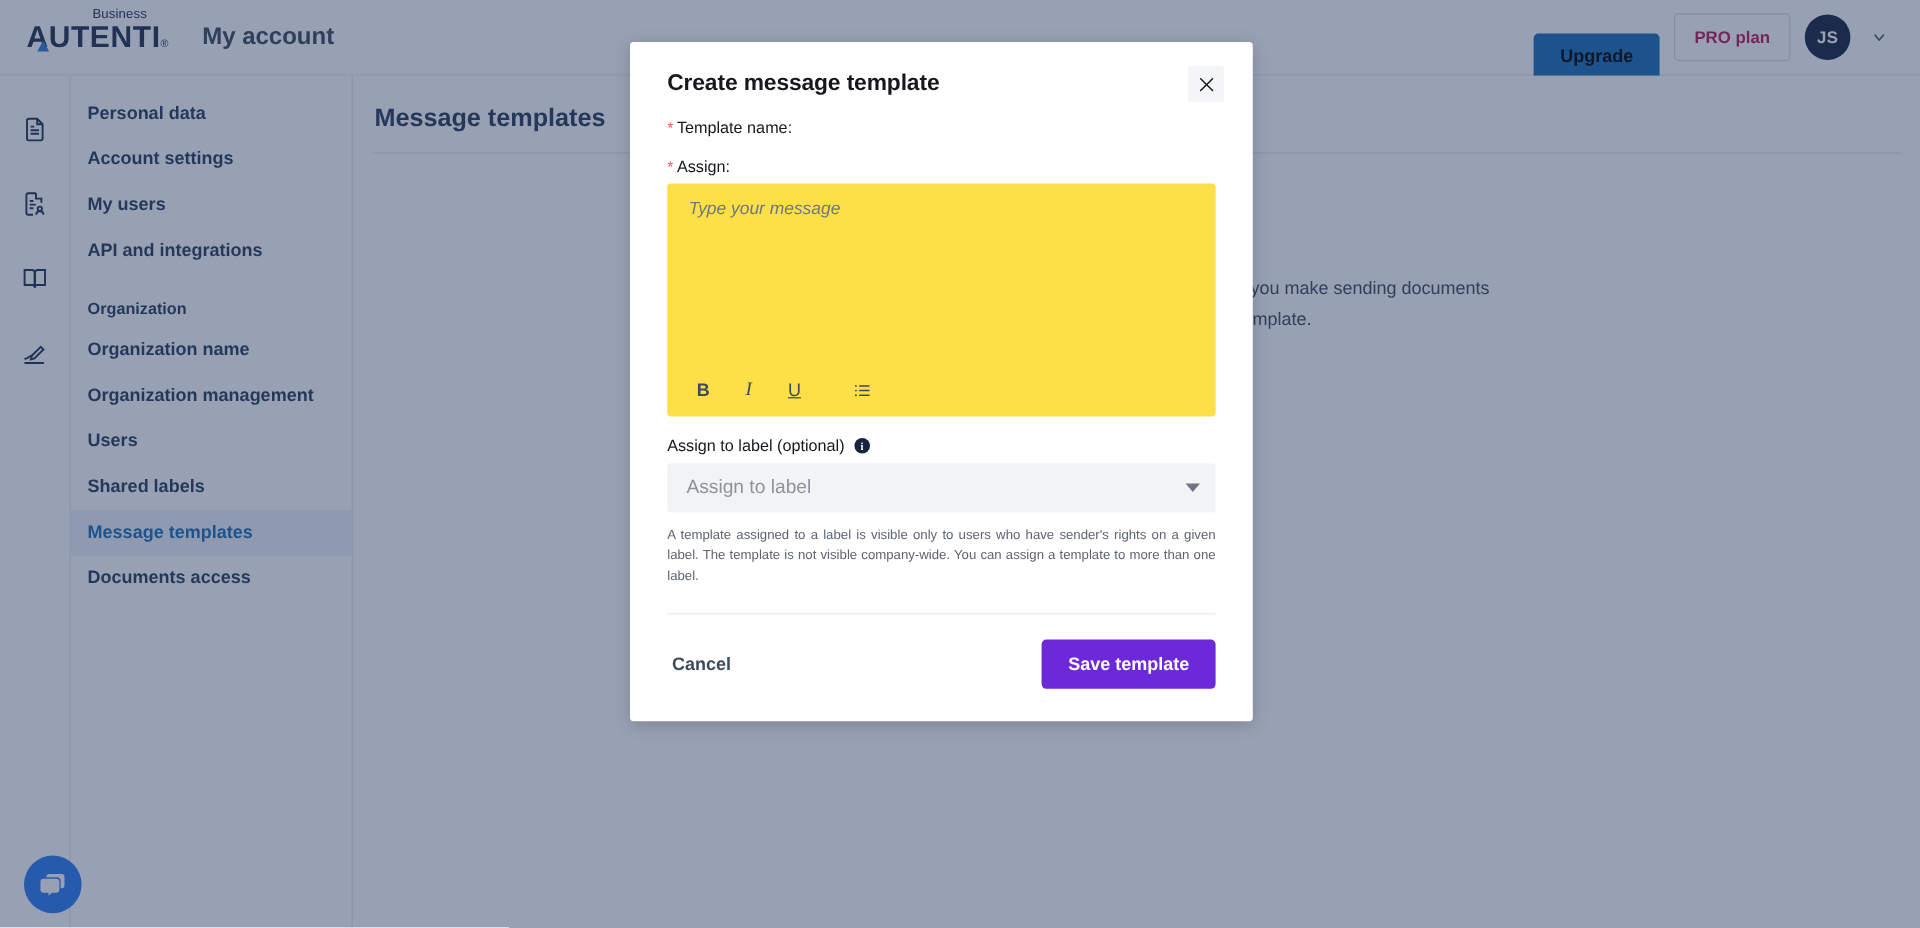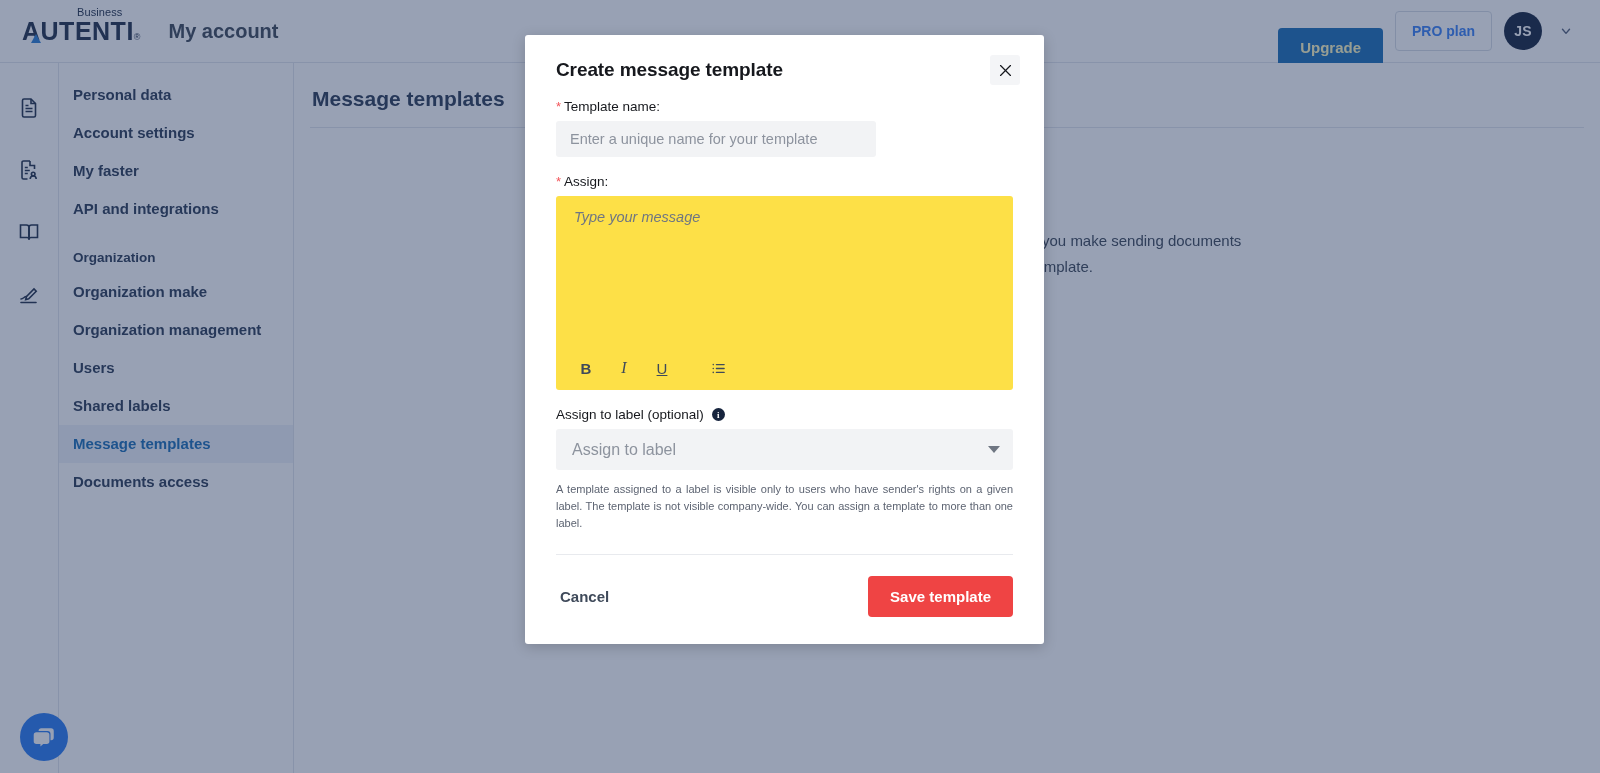--- a/index.html
+++ b/index.html
@@ -80,34 +80,34 @@
     color: #3f4a5a;
   }
   .top-right {
     margin-left: auto;
     display: flex;
     align-items: center;
     gap: 12px;
   }
   .btn-upgrade {
     background: #1d6fb8;
-    color: #fef9c3;
+    color: #000000;
     border: none;
     border-radius: 4px;
     font-size: 15px;
     font-weight: 700;
     padding: 11px 22px;
     cursor: pointer;
     font-family: inherit;
     margin-top: 32px;
   }
   .plan-badge {
     border: 1px solid #d7dde5;
     border-radius: 4px;
-    color: #3b82f6;
+    color: #be185d;
     font-size: 14px;
     font-weight: 700;
     padding: 11px 16px;
     background: #ffffff;
     cursor: pointer;
   }
   .avatar {
     width: 38px; height: 38px;
     border-radius: 50%;
     background: #17253f;
@@ -402,21 +402,21 @@
     background: none;
     border: none;
     font-size: 15px;
     font-weight: 700;
     color: #3f4a5a;
     cursor: pointer;
     font-family: inherit;
     padding: 8px 4px;
   }
   .btn-save {
-    background: #ef4444;
+    background: #6d28d9;
     color: #ffffff;
     border: none;
     border-radius: 4px;
     font-size: 15px;
     font-weight: 700;
     padding: 12px 22px;
     cursor: pointer;
     font-family: inherit;
     margin-left: 28px;
   }
@@ -480,25 +480,25 @@
             <path d="M4 17c2.5 0 3-2.5 5.5-2.5"></path>
             <path d="M4 20.5h15"></path>
             <path d="M9.5 14.5 17 7l2.2 2.2-7.5 7.5-3 .8z"></path>
           </svg>
       </div>
     </div>
 
     <div class="sidebar">
       <div class="nav-item">Personal data</div>
       <div class="nav-item">Account settings</div>
-      <div class="nav-item">My faster</div>
+      <div class="nav-item">My users</div>
       <div class="nav-item">API and integrations</div>
       <div class="nav-gap"></div>
       <div class="nav-group-title">Organization</div>
-      <div class="nav-item">Organization make</div>
+      <div class="nav-item">Organization name</div>
       <div class="nav-item">Organization management</div>
       <div class="nav-item">Users</div>
       <div class="nav-item">Shared labels</div>
       <div class="nav-item active">Message templates</div>
       <div class="nav-item">Documents access</div>
     </div>
 
     <div class="main">
       <div class="content-title">Message templates</div>
       <div class="content-card">
@@ -527,21 +527,20 @@
             <line x1="19" y1="5" x2="5" y2="19"></line>
           </svg>
       </button>
     </div>
 
     <div class="field-block">
       <div class="field-label">
         <span class="req">*</span>
         <span>Template name:</span>
       </div>
-      <input class="text-input" type="text" placeholder="Enter a unique name for your template" style="">
     </div>
 
     <div class="field-block">
       <div class="field-label">
         <span class="req">*</span>
         <span>Assign:</span>
       </div>
       <div class="editor">
         <div class="editor-placeholder">Type your message</div>
         <div class="editor-toolbar">

